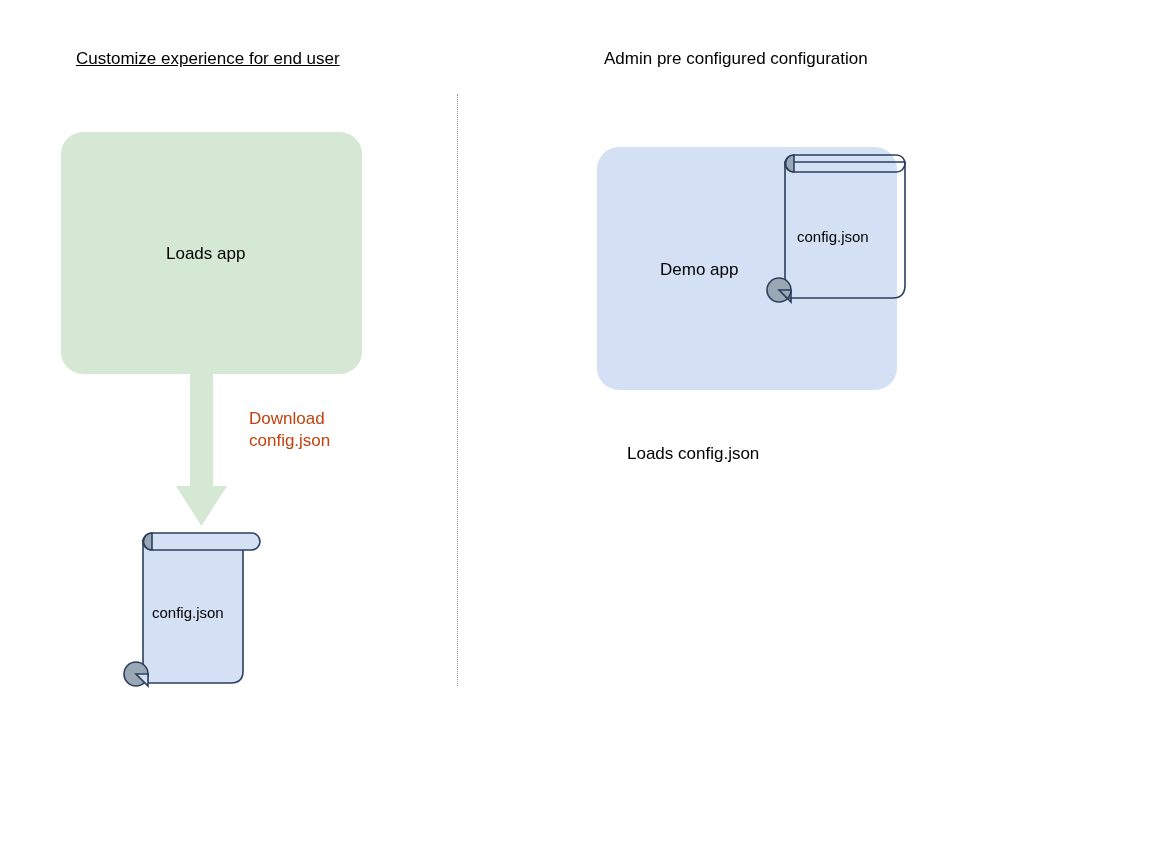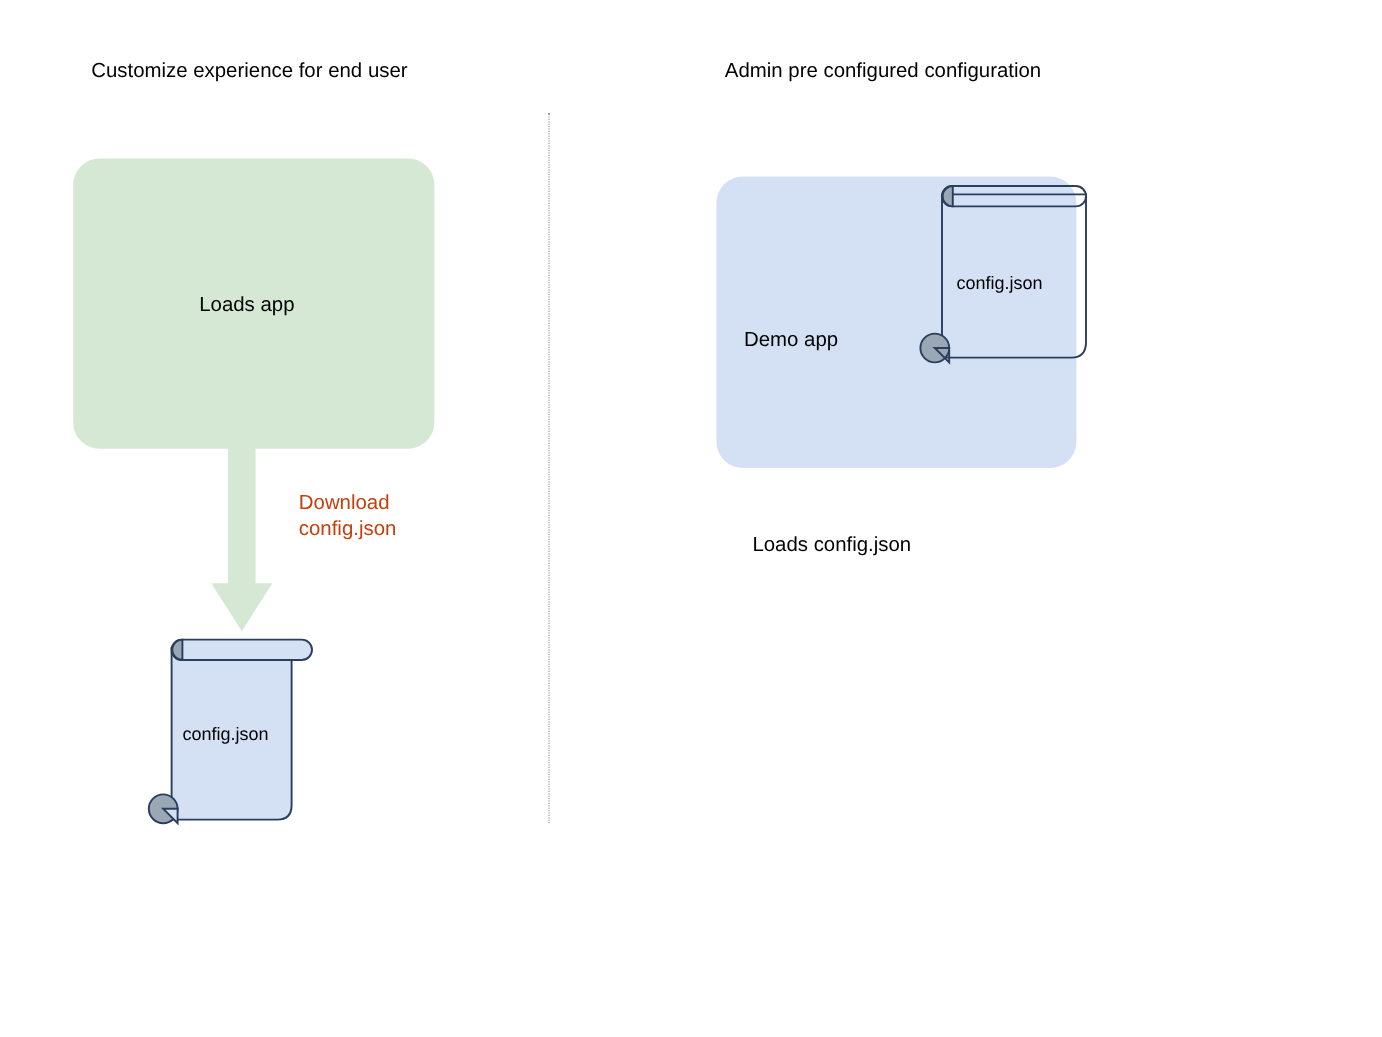--- a/index.html
+++ b/index.html
@@ -22,21 +22,21 @@
   }
 
   
   .section-title {
     position: absolute;
     font-size: 17px;
     line-height: 20px;
     color: #000000;
     white-space: nowrap;
   }
-  #title-left  { left: 76px;  top: 49px; }
+  #title-left  { left: 76px;  top: 49px; text-decoration: underline; }
   #title-right { left: 604px; top: 49px; }
 
   
   .divider {
     position: absolute;
     left: 457px;
     top: 94px;
     width: 0;
     height: 592px;
     border-left: 1px dotted #9a9a9a;
@@ -63,21 +63,21 @@
     background: #d4e1f5;
   }
   .app-label {
     position: absolute;
     font-size: 17px;
     line-height: 20px;
     white-space: nowrap;
     color: #000000;
   }
   #admin-app-label { left: 166px; top: 244px; }
-  #demo-app-label  { left: 620px; top: 260px; margin-top: 13px; }
+  #demo-app-label  { left: 660px; top: 260px; }
 
   
   #admin-panel {
     position: absolute;
     left: 279px;
     top: 138px;
     width: 83px;
     height: 75px;
     background: #63a355;
     border-radius: 10px;

